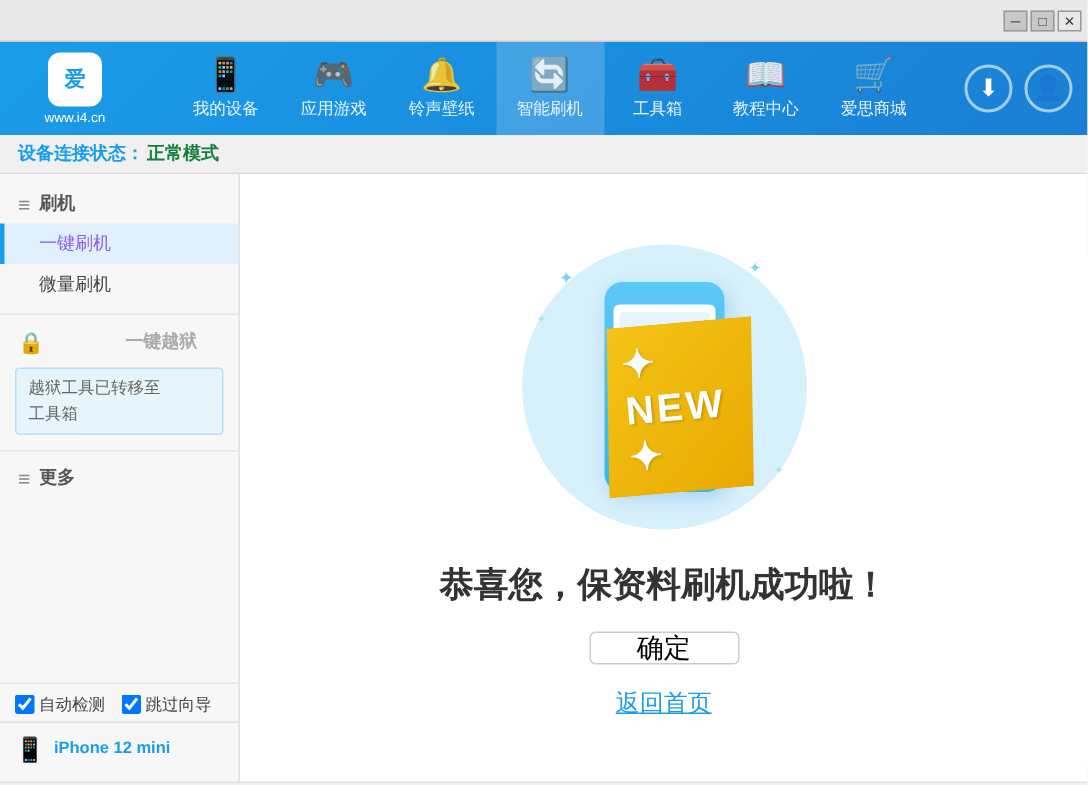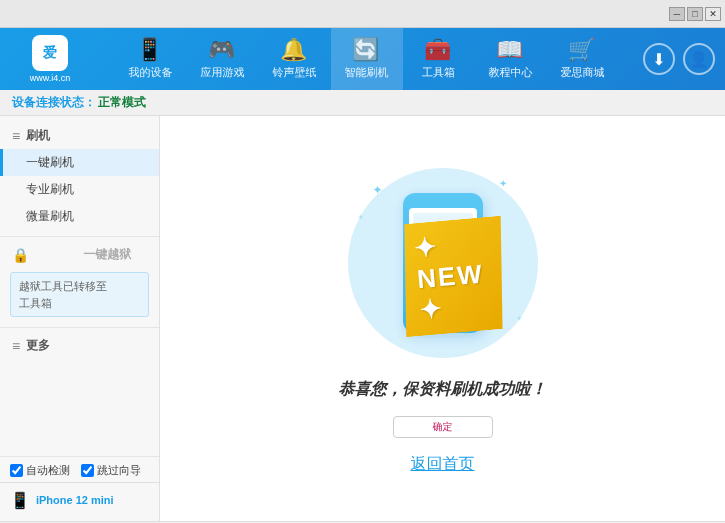--- a/index.html
+++ b/index.html
@@ -163,21 +163,21 @@
     }
     .sidebar-item {
       padding: 5px 12px 5px 26px;
       font-size: 12px;
       color: #444;
       cursor: pointer;
       white-space: nowrap;
     }
     .sidebar-item.active {
       background: #e0f0fc;
-      color: #404040;
+      color: #8b5cf6;
       border-left: 3px solid #1a9de8;
       padding-left: 23px;
     }
     .sidebar-divider {
       height: 1px;
       background: #e5e5e5;
       margin: 4px 0;
     }
     .sidebar-info-box {
       margin: 4px 10px;
@@ -309,33 +309,32 @@
       font-weight: 900;
       letter-spacing: 2px;
       text-shadow: 1px 1px 2px rgba(0,0,0,0.2);
     }
     .sparkle {
       position: absolute;
       color: #f5c518;
       font-size: 16px;
     }
     .success-title {
-      font-size: 16px;
+      font-size: 23px;
       color: #333;
       font-weight: bold;
-      font-style: italic;
     }
     .confirm-btn {
       width: 100px;
       height: 22px;
       background: white;
       border: 1px solid #ccc;
       border-radius: 4px;
-      font-size: 10px;
-      color: #be185d;
+      font-size: 18px;
+      color: #000000;
       cursor: pointer;
       display: flex;
       align-items: center;
       justify-content: center;
     }
     .again-link {
       font-size: 16px;
       color: #1a9de8;
       cursor: pointer;
       text-decoration: underline;
@@ -416,23 +415,20 @@
 <div class="main-area">
 
   <div class="sidebar">
     <div class="sidebar-section">
       <div class="sidebar-header">
         <span class="sidebar-icon">≡</span>
         <span>刷机</span>
       </div>
       <div class="sidebar-item active">
         <span>一键刷机</span>
-      </div>
-      <div class="sidebar-item">
-        <span>专业刷机</span>
       </div>
       <div class="sidebar-item">
         <span>微量刷机</span>
       </div>
     </div>
 
     <div class="sidebar-divider"></div>
 
     <div class="sidebar-section">
       <div class="sidebar-header">

